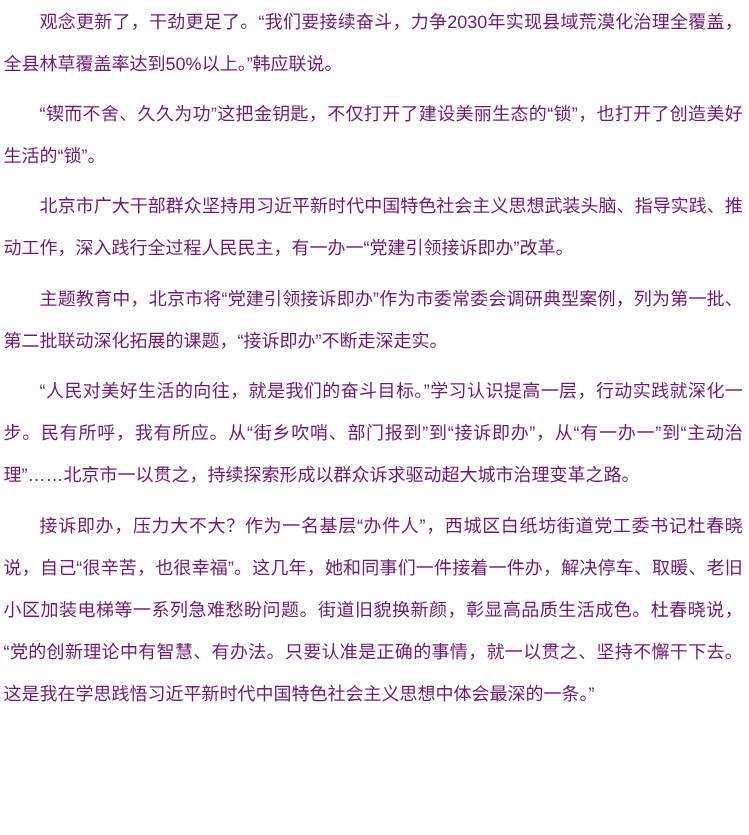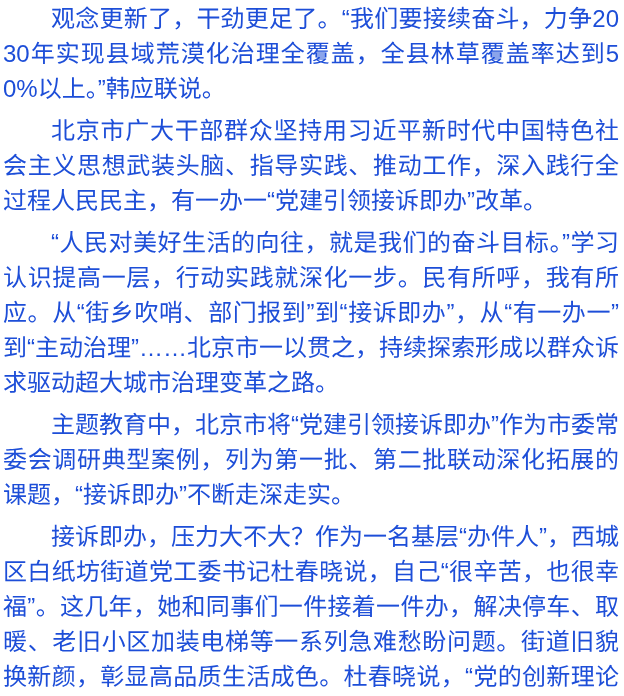--- a/index.html
+++ b/index.html
@@ -14,30 +14,31 @@
     font-family: "Liberation Sans", sans-serif;
     color: #1c1c1c;
   }
   .article {
     box-sizing: border-box;
     width: 624px;
     padding: 1px 5px 0 3px;
   }
   .para {
     margin: 0 0 7px 0;
-    font-size: 24px;
+    font-size: 15px;
     line-height: 35px;
     text-indent: 2em;
     text-align: justify;
     word-break: break-all;
-    color: #1d4ed8;
+    color: #701a75;
   }
 </style>
 </head>
 <body>
 
 <div class="article">
   <p class="para">观念更新了，干劲更足了。“我们要接续奋斗，力争2030年实现县域荒漠化治理全覆盖，全县林草覆盖率达到50%以上。”韩应联说。</p>
+  <p class="para">“锲而不舍、久久为功”这把金钥匙，不仅打开了建设美丽生态的“锁”，也打开了创造美好生活的“锁”。</p>
   <p class="para">北京市广大干部群众坚持用习近平新时代中国特色社会主义思想武装头脑、指导实践、推动工作，深入践行全过程人民民主，有一办一“党建引领接诉即办”改革。</p>
+  <p class="para">主题教育中，北京市将“党建引领接诉即办”作为市委常委会调研典型案例，列为第一批、第二批联动深化拓展的课题，“接诉即办”不断走深走实。</p>
   <p class="para">“人民对美好生活的向往，就是我们的奋斗目标。”学习认识提高一层，行动实践就深化一步。民有所呼，我有所应。从“街乡吹哨、部门报到”到“接诉即办”，从“有一办一”到“主动治理”……北京市一以贯之，持续探索形成以群众诉求驱动超大城市治理变革之路。</p>
-  <p class="para">主题教育中，北京市将“党建引领接诉即办”作为市委常委会调研典型案例，列为第一批、第二批联动深化拓展的课题，“接诉即办”不断走深走实。</p>
   <p class="para">接诉即办，压力大不大？作为一名基层“办件人”，西城区白纸坊街道党工委书记杜春晓说，自己“很辛苦，也很幸福”。这几年，她和同事们一件接着一件办，解决停车、取暖、老旧小区加装电梯等一系列急难愁盼问题。街道旧貌换新颜，彰显高品质生活成色。杜春晓说，“党的创新理论中有智慧、有办法。只要认准是正确的事情，就一以贯之、坚持不懈干下去。这是我在学思践悟习近平新时代中国特色社会主义思想中体会最深的一条。”</p>
 </div>
 
 </body></html>

